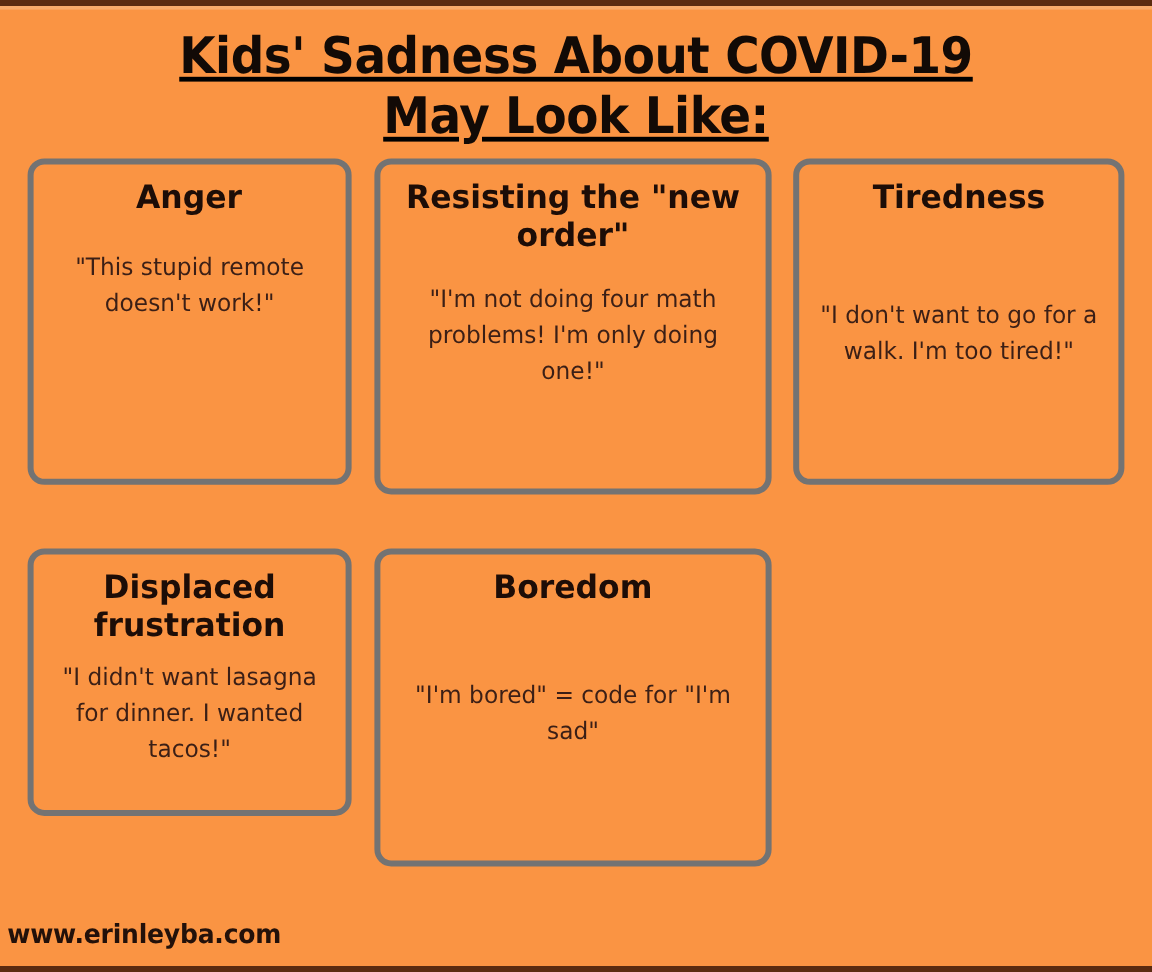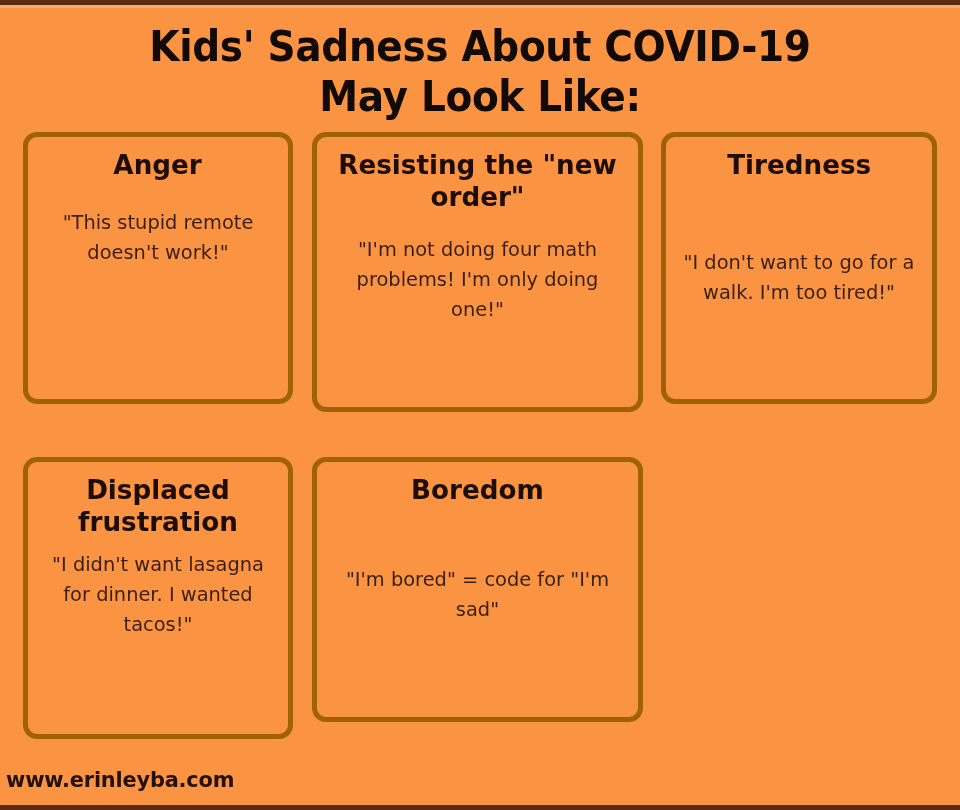--- a/index.html
+++ b/index.html
@@ -47,20 +47,21 @@
     width: 960px;
     height: 5px;
     background: #5a2b10;
     z-index: 5;
   }
 
   
   .title-block {
     padding: 22px 40px 0 40px;
     text-align: center;
+    text-decoration: underline;
   }
   .title-line {
     font-family: "DejaVu Sans", sans-serif;
     font-weight: bold;
     font-size: 42px;
     line-height: 1.18;
     letter-spacing: -0.4px;
     color: #120a06;
     transform: scaleX(0.93);
     transform-origin: center;
@@ -76,37 +77,37 @@
     flex: 1 1 auto;
     display: grid;
     grid-template-columns: 270px 331px 276px;
     grid-template-rows: 272px 265px;
     justify-content: space-between;
     row-gap: 53px;
     align-content: start;
   }
 
   .card {
-    border: 5px solid #a16207;
+    border: 5px solid #737373;
     border-radius: 14px;
     background: #fa9443;
     box-sizing: border-box;
     padding: 8px 10px 6px 10px;
     display: flex;
     flex-direction: column;
     align-items: center;
     overflow: hidden;
   }
   
   .card.tall {
     margin-bottom: -8px;
     height: 280px;
   }
   .card.tall-2 {
-    height: 282px;
+    height: 223px;
   }
 
   .card-heading {
     font-family: "DejaVu Sans", sans-serif;
     font-weight: bold;
     font-size: 27px;
     line-height: 1.17;
     color: #1d0d07;
     text-align: center;
     margin: 4px 0 0 0;

